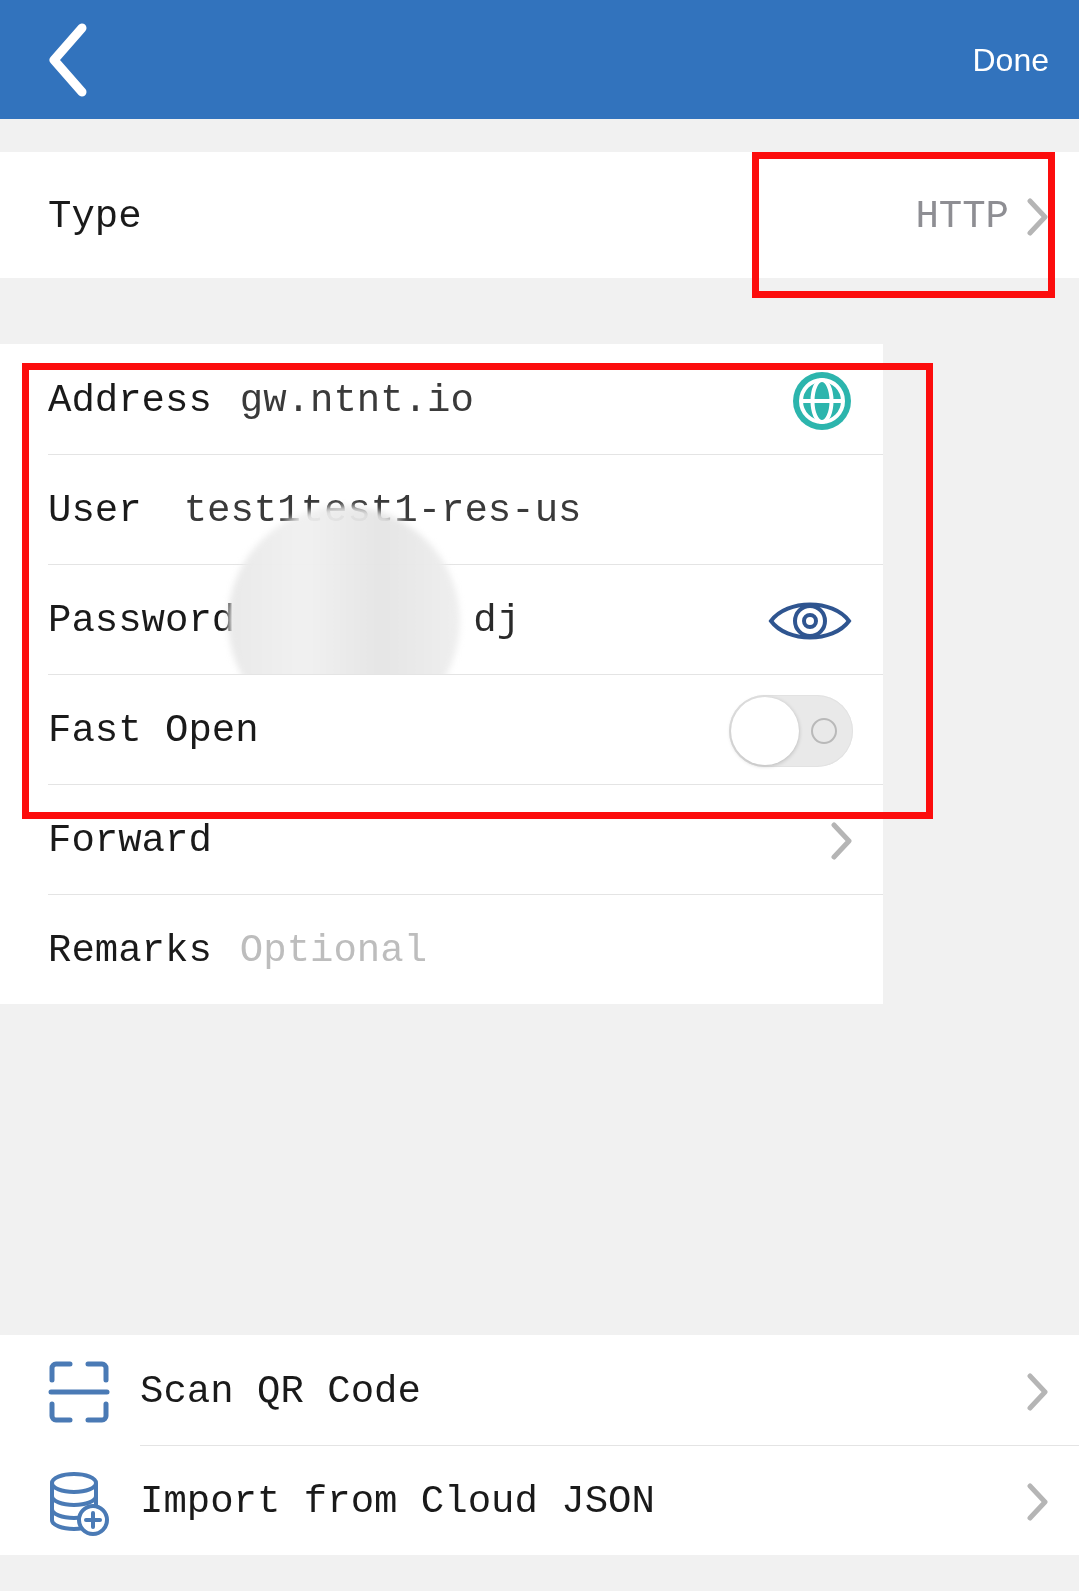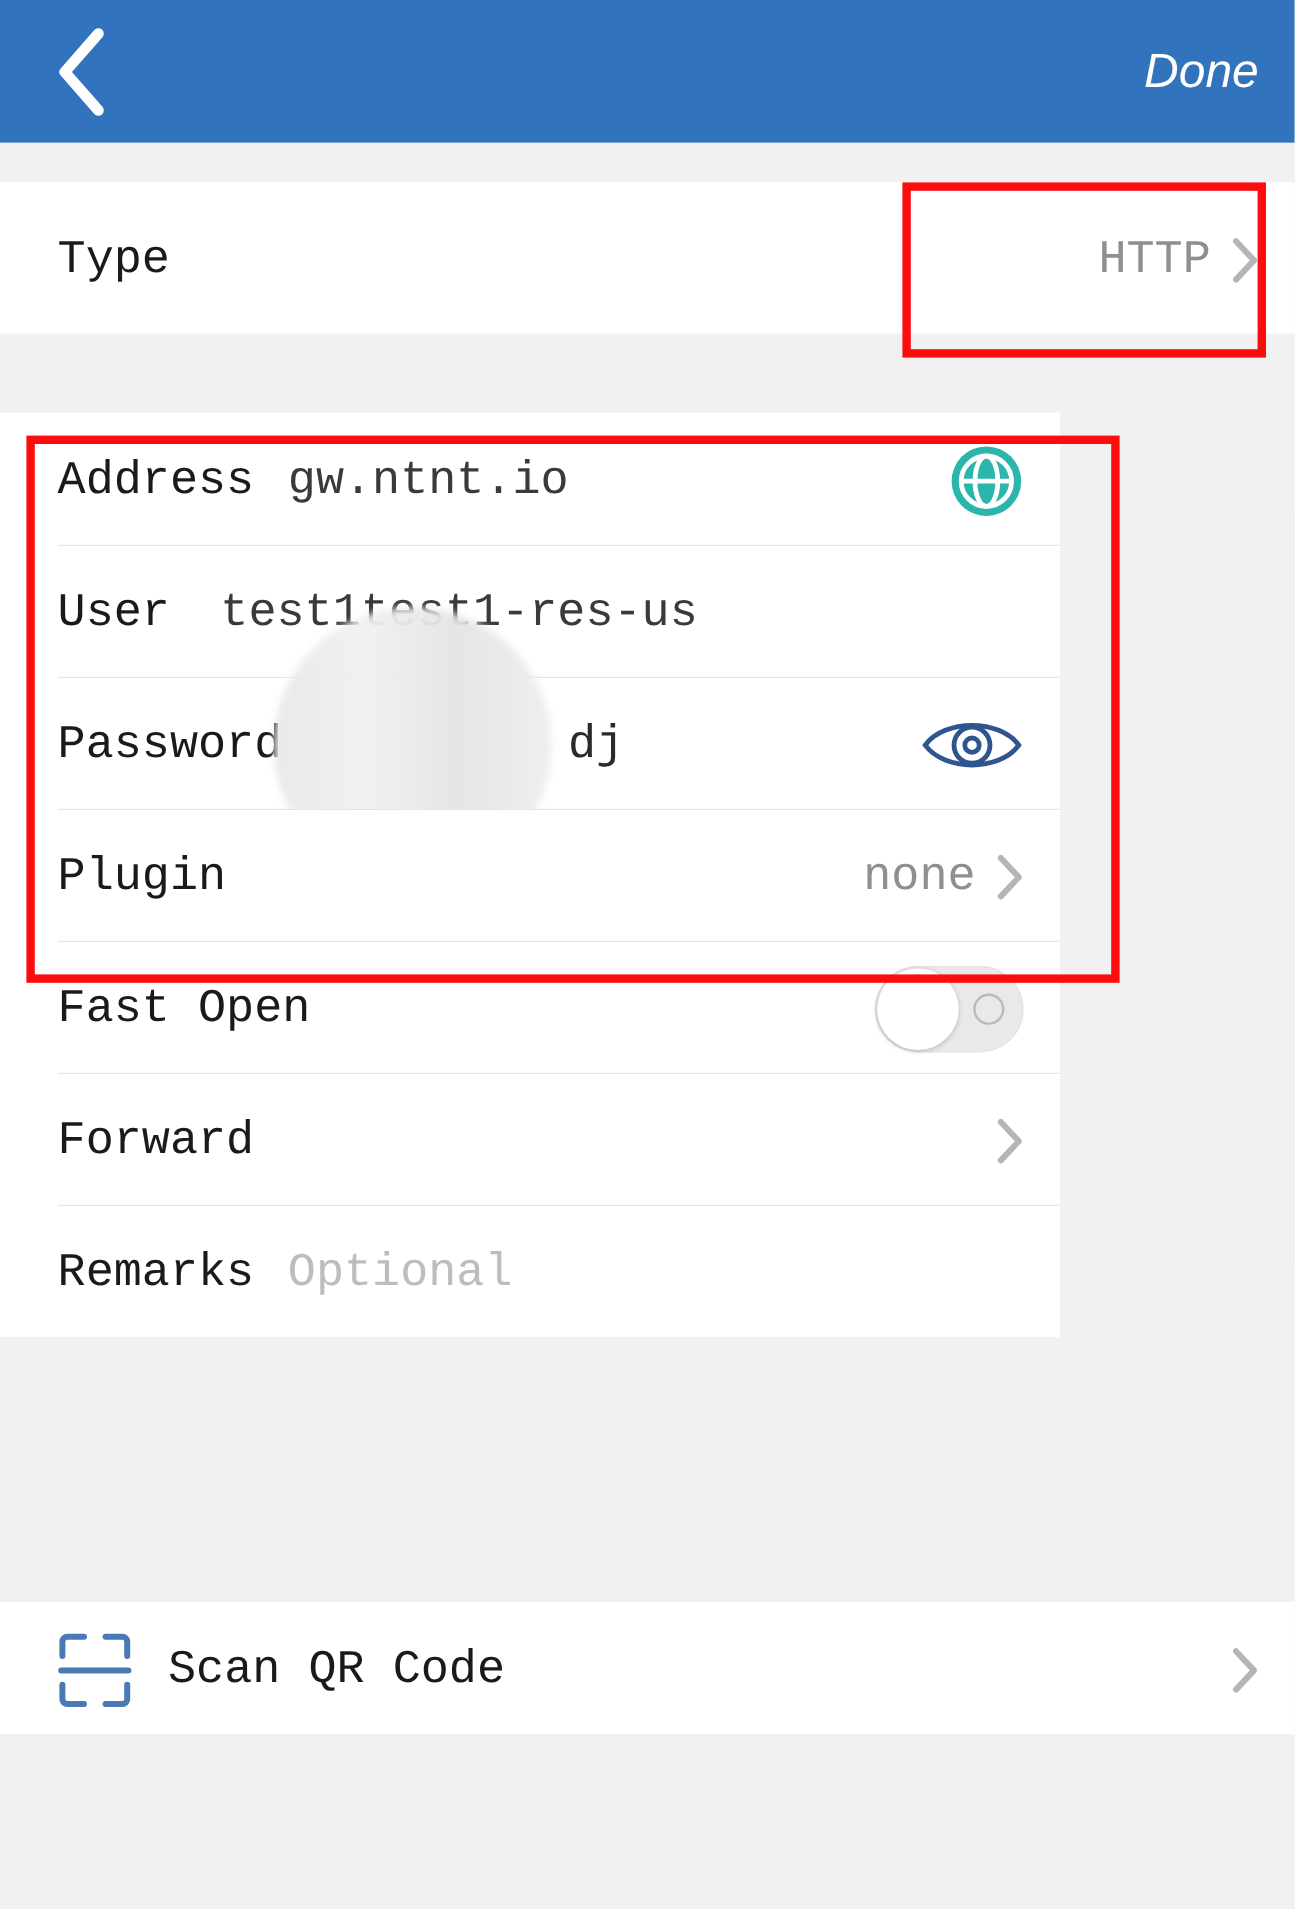--- a/index.html
+++ b/index.html
@@ -47,24 +47,23 @@
     font-size: 42px;
     font-weight: bold;
     color: #ffffff;
     letter-spacing: 0.3px;
   }
   .nav-done {
     position: absolute;
     right: 30px;
     top: 50%;
     transform: translateY(-50%);
-    font-size: 40px;
+    font-size: 32px;
     color: #ffffff;
     font-weight: 400;
-    font-style: italic;
   }
   .group {
     background: #ffffff;
     width: 100%;
     position: relative;
   }
   .row {
     position: relative;
     display: flex;
     align-items: center;
@@ -254,30 +253,20 @@
       <span class="spacer"></span>
       <span class="eye-icon">
         <svg width="86" height="54" viewBox="0 0 86 54" fill="none">
           <path d="M4 27 C20 5, 66 5, 82 27 C66 49, 20 49, 4 27 Z" stroke="#2f5590" stroke-width="4" fill="none"></path>
           <circle cx="43" cy="27" r="15" stroke="#2f5590" stroke-width="4" fill="none"></circle>
           <circle cx="43" cy="27" r="6" stroke="#2f5590" stroke-width="4" fill="none"></circle>
         </svg>
       </span>
     </div>
 
-    <div class="row">
-      <span class="row-label">Plugin</span>
-      <span class="spacer"></span>
-      <span class="right-value">none</span>
-      <span class="chev">
-        <svg width="22" height="38" viewBox="0 0 22 38" fill="none">
-          <path d="M3 3 L18 19 L3 35" stroke="#b5b5b5" stroke-width="5" stroke-linecap="round" stroke-linejoin="round"></path>
-        </svg>
-      </span>
-    </div>
 
     <div class="row">
       <span class="row-label">Fast Open</span>
       <span class="spacer"></span>
       <span class="toggle">
         <span class="knob"></span>
         <span class="offdot"></span>
       </span>
     </div>
 
@@ -314,20 +303,40 @@
       </span>
       <span class="row-label">Scan QR Code</span>
       <span class="spacer"></span>
       <span class="chev">
         <svg width="22" height="38" viewBox="0 0 22 38" fill="none">
           <path d="M3 3 L18 19 L3 35" stroke="#b5b5b5" stroke-width="5" stroke-linecap="round" stroke-linejoin="round"></path>
         </svg>
       </span>
     </div>
 
+    <div class="row inset-sep" style="height:110px;">
+      <span class="lead-icon">
+        <svg width="62" height="66" viewBox="0 0 62 66" fill="none">
+          <ellipse cx="26" cy="13" rx="22" ry="9" stroke="#4a7ab5" stroke-width="4" fill="none"></ellipse>
+          <path d="M4 13 V50 C4 55 14 59 26 59 C38 59 48 55 48 50 V13" stroke="#4a7ab5" stroke-width="4" fill="none"></path>
+          <path d="M4 26 C4 31 14 35 26 35 C38 35 48 31 48 26" stroke="#4a7ab5" stroke-width="4" fill="none"></path>
+          <path d="M4 39 C4 44 14 48 26 48 C38 48 48 44 48 39" stroke="#4a7ab5" stroke-width="4" fill="none"></path>
+          <circle cx="45" cy="50" r="14" fill="#ffffff" stroke="#4a7ab5" stroke-width="4"></circle>
+          <line x1="45" y1="43" x2="45" y2="57" stroke="#4a7ab5" stroke-width="4" stroke-linecap="round"></line>
+          <line x1="38" y1="50" x2="52" y2="50" stroke="#4a7ab5" stroke-width="4" stroke-linecap="round"></line>
+        </svg>
+      </span>
+      <span class="row-label">Import from Cloud JSON</span>
+      <span class="spacer"></span>
+      <span class="chev">
+        <svg width="22" height="38" viewBox="0 0 22 38" fill="none">
+          <path d="M3 3 L18 19 L3 35" stroke="#b5b5b5" stroke-width="5" stroke-linecap="round" stroke-linejoin="round"></path>
+        </svg>
+      </span>
+    </div>
   </div>
 
   <div style="position:absolute;top:1555px;left:0;width:1079px;height:36px;background:#f1f1f1;"></div>
 
   <div class="annot" id="annot-type"></div>
   <div class="annot" id="annot-creds"></div>
 
 </div>
 
 </body></html>

